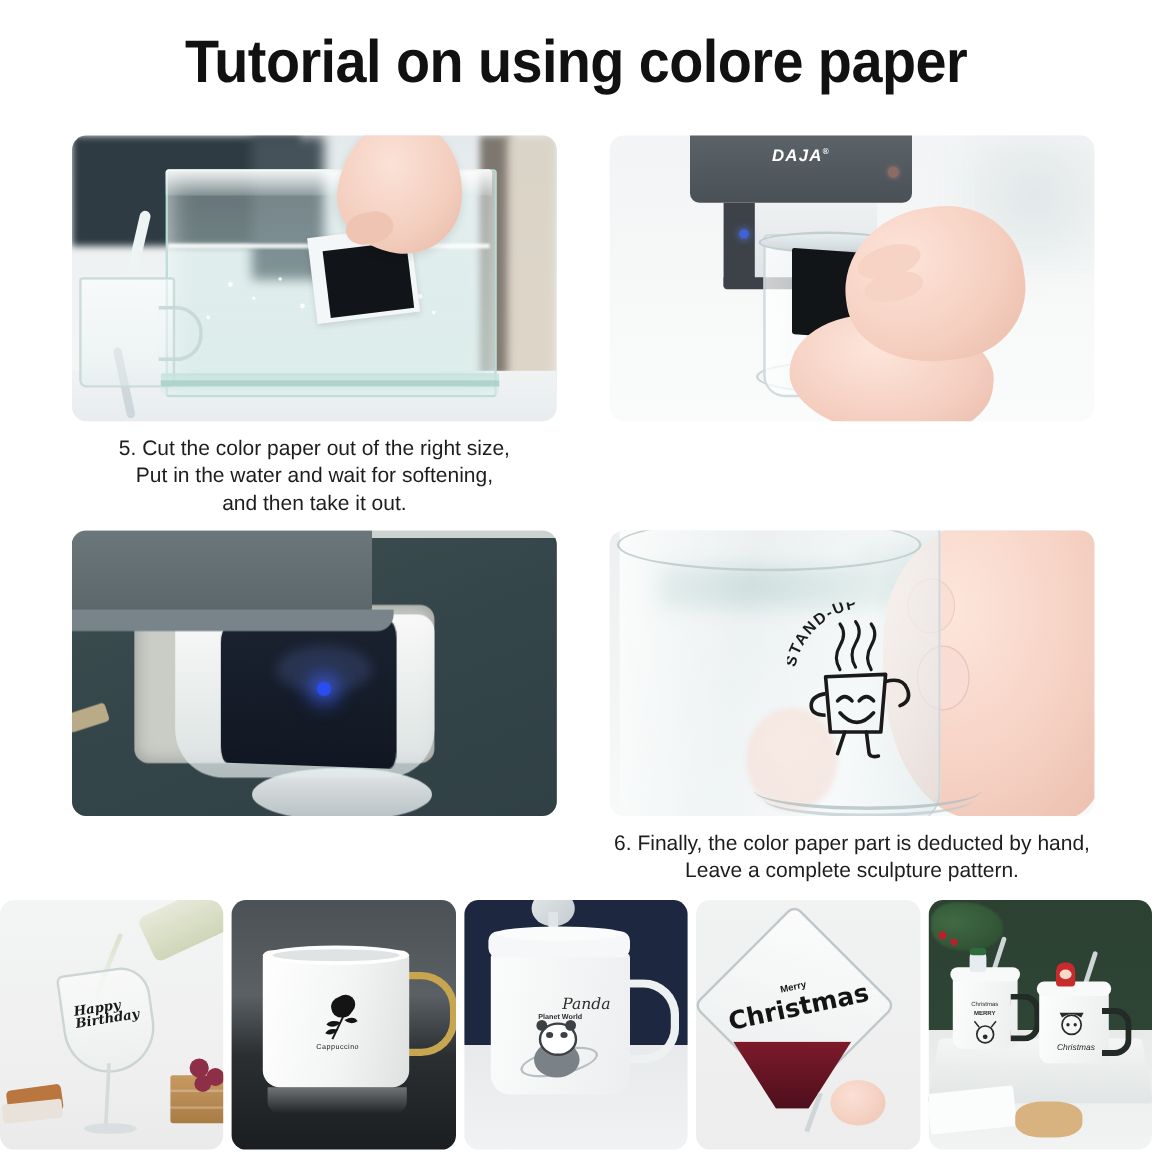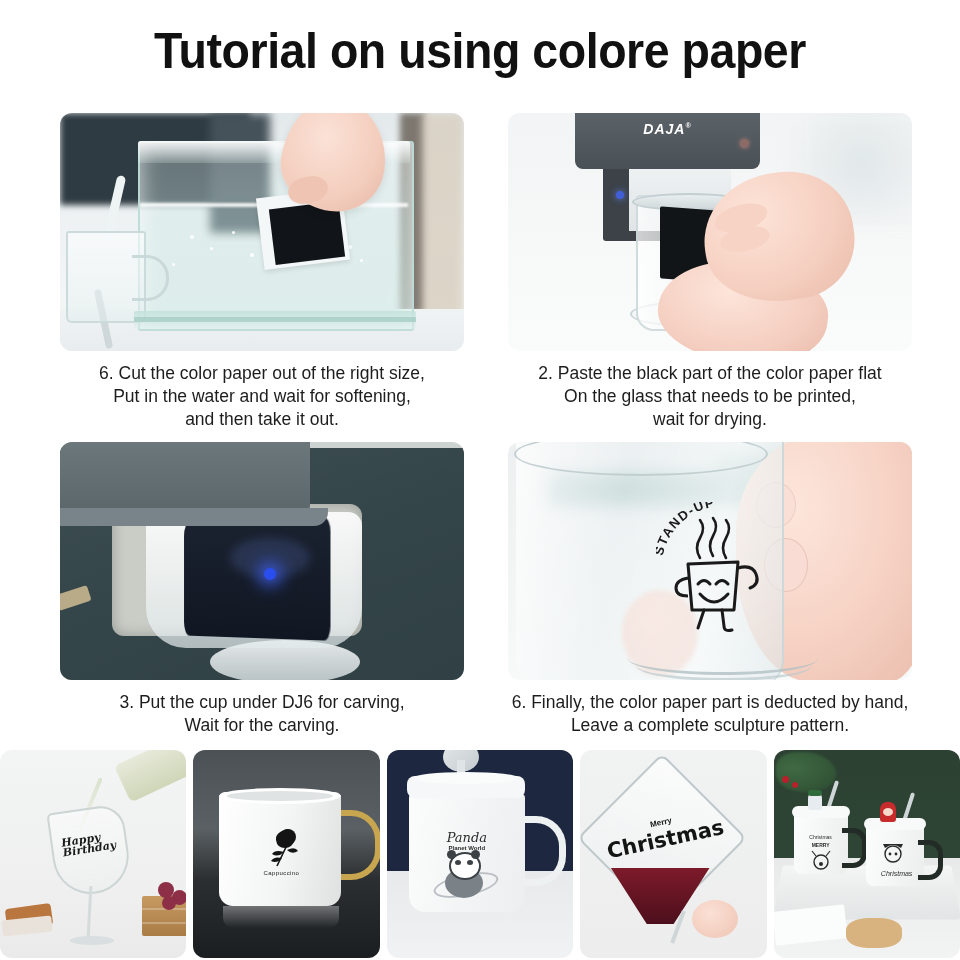--- a/index.html
+++ b/index.html
@@ -214,21 +214,21 @@
   .pr2 .label{position:absolute;left:56px;top:120px;width:64px;text-align:center;color:#1b1b1b;font-size:6px;letter-spacing:.4px;}
 
   
   .pr3{background:linear-gradient(180deg,#1d2840 0%,#1d2840 58%,#e7e9ea 58%,#f1f2f3 100%);}
   .pr3 .spoon{position:absolute;left:56px;top:-8px;width:36px;height:30px;background:linear-gradient(135deg,#e3e7e9,#c4cbcf);border-radius:50%;}
   .pr3 .spoonstick{position:absolute;left:70px;top:10px;width:8px;height:24px;background:#dfe4e6;}
   .pr3 .lid{position:absolute;left:20px;top:26px;width:118px;height:22px;background:#f6f7f8;border-radius:8px;}
   .pr3 .lidtop{position:absolute;left:26px;top:22px;width:106px;height:12px;background:#fafbfb;border-radius:50%;}
   .pr3 .body{position:absolute;left:22px;top:44px;width:116px;height:118px;background:linear-gradient(100deg,#fbfcfc,#eceeef);border-radius:4px 4px 16px 16px;}
   .pr3 .handle{position:absolute;left:130px;top:66px;width:42px;height:56px;border:7px solid #eef1f2;border-left:none;border-radius:0 30px 30px 0;}
-  .pr3 .t1{position:absolute;left:38px;top:80px;width:84px;text-align:center;color:#2b2b2b;font-size:13px;font-family:"DejaVu Serif",serif;font-style:italic;}
+  .pr3 .t1{position:absolute;left:38px;top:80px;width:84px;text-align:right;color:#2b2b2b;font-size:13px;font-family:"DejaVu Serif",serif;font-style:italic;}
   .pr3 .t2{position:absolute;left:38px;top:95px;width:84px;text-align:center;color:#2b2b2b;font-size:6px;font-weight:bold;}
   .pr3 .planet{position:absolute;left:58px;top:118px;width:38px;height:30px;background:#7b8287;border-radius:50%;}
   .pr3 .ring{position:absolute;left:46px;top:124px;width:62px;height:18px;border:2px solid #b9bfc3;border-radius:50%;transform:rotate(-12deg);}
   .pr3 .panda{position:absolute;left:62px;top:102px;width:28px;height:24px;background:#ffffff;border:2px solid #3b4145;border-radius:50%;}
   .pr3 .pear{position:absolute;width:9px;height:9px;background:#3b4145;border-radius:50%;}
   .pr3 .peye{position:absolute;width:6px;height:5px;background:#3b4145;border-radius:50%;}
 
   
   .pr4{background:linear-gradient(180deg,#f1f2f2 0%,#ededed 100%);}
   .pr4 .dia{
@@ -301,21 +301,21 @@
           <div class="paperB"></div>
           <div class="hand"></div>
           <div class="finger"></div>
           <div class="spoon"></div>
           <div class="spoon2"></div>
           <div class="mug"></div>
           <div class="mughandle"></div>
           <div class="tankbase"></div>
           <div class="tankfoot"></div>
         </div>
-        <div class="cap">6. Cut the color paper out of the right size,
+        <div class="cap">5. Cut the color paper out of the right size,
 Put in the water and wait for softening,
 and then take it out.</div>
       </div>
 
       <div class="step">
         <div class="photo p2">
           <div class="blur"></div>
           <div class="mneck"></div>
           <div class="mstand"></div>
           <div class="mstand2"></div>
@@ -325,23 +325,20 @@
           <div class="mled"></div>
           <div class="cupbot"></div>
           <div class="cup"></div>
           <div class="cuprim"></div>
           <div class="black"></div>
           <div class="handB"></div>
           <div class="handA"></div>
           <div class="fingr" style="left:206px;top:92px;width:54px;height:26px;transform:rotate(-16deg);"></div>
           <div class="fingr" style="left:212px;top:114px;width:50px;height:24px;transform:rotate(-12deg);"></div>
         </div>
-        <div class="cap">2. Paste the black part of the color paper flat
-On the glass that needs to be printed,
-wait for drying.</div>
       </div>
 
     </div>
 
     <div class="step-row row2">
 
       <div class="step">
         <div class="photo p3">
           <div class="gold"></div>
           <div class="gold2"></div>
@@ -349,22 +346,20 @@
           <div class="hole"></div>
           <div class="base"></div>
           <div class="cup"></div>
           <div class="black"></div>
           <div class="glow"></div>
           <div class="laser"></div>
           <div class="head"></div>
           <div class="headlip"></div>
           <div class="clip"></div>
         </div>
-        <div class="cap">3. Put the cup under DJ6 for carving,
-Wait for the carving.</div>
       </div>
 
       <div class="step">
         <div class="photo p4">
           <div class="tealblur"></div>
           <div class="tealblur2"></div>
           <div class="hand"></div>
           <div class="nail" style="left:256px;top:96px;width:42px;height:52px;"></div>
           <div class="nail" style="left:248px;top:40px;width:38px;height:44px;opacity:.7;"></div>
           <div class="glass"></div>

